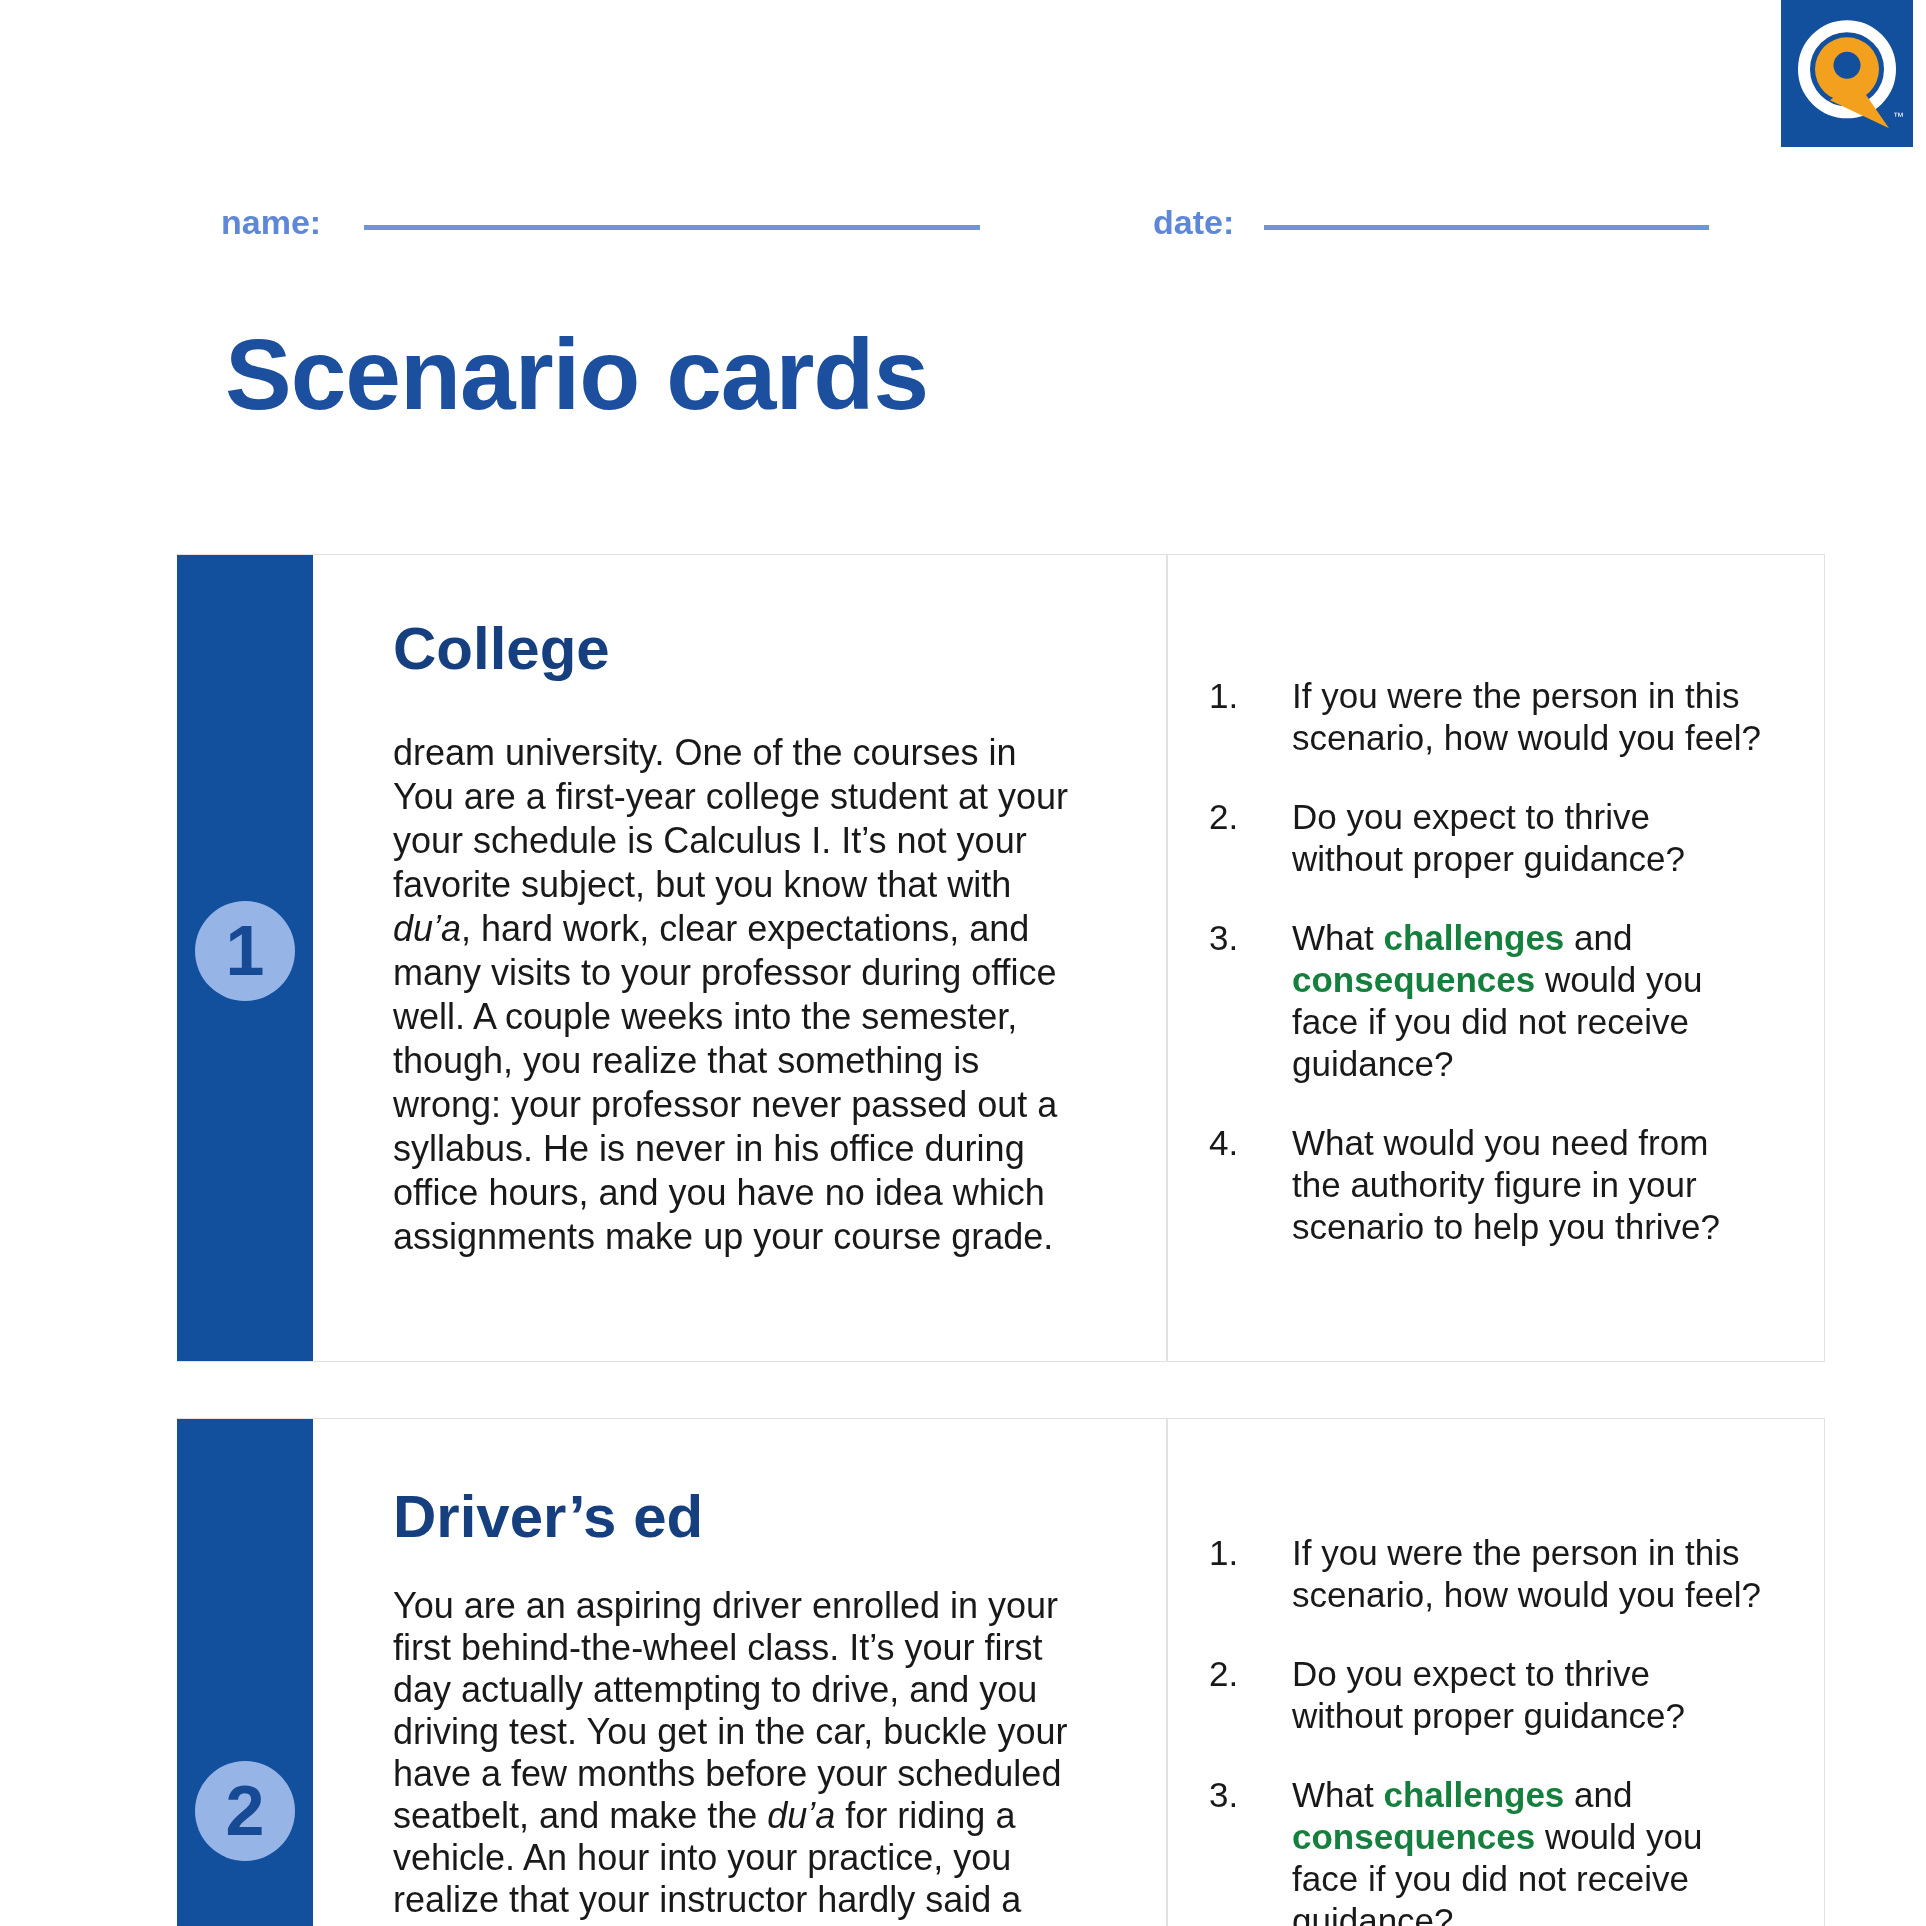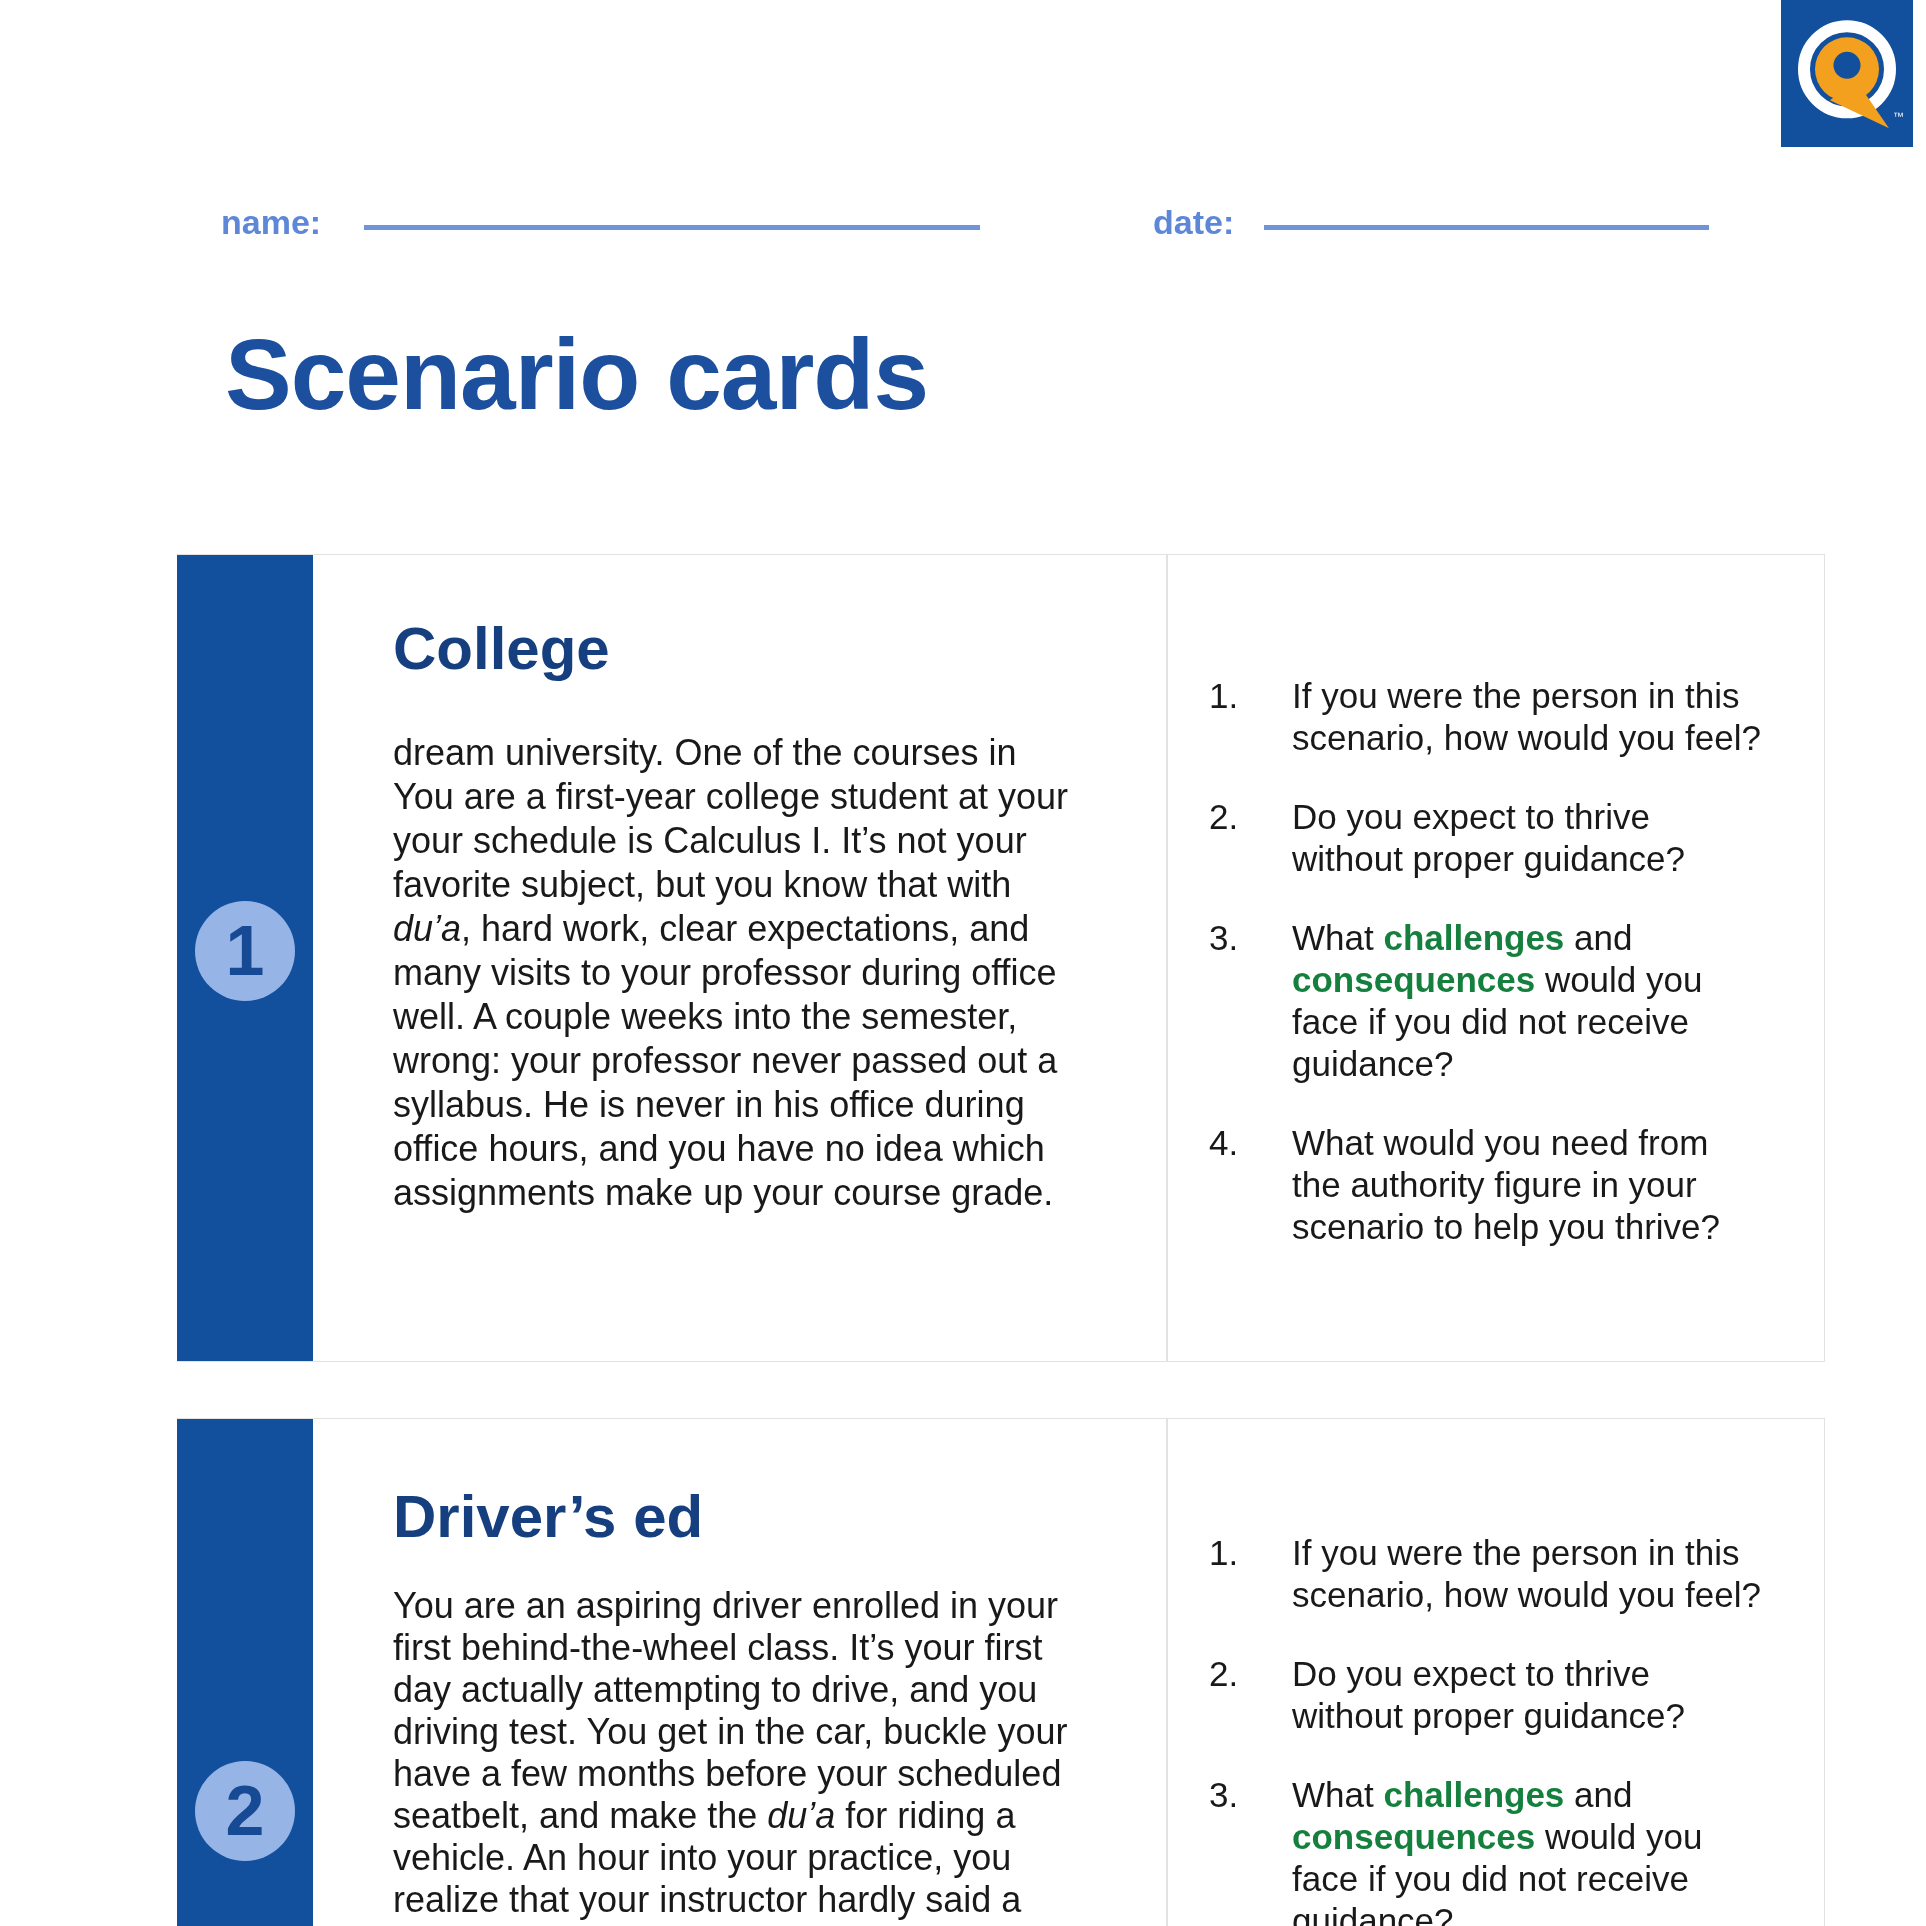--- a/index.html
+++ b/index.html
@@ -96,20 +96,21 @@
   <h2 class="card-title">College</h2>
 
   <div class="card-body">
     <div class="bline">dream university. One of the courses in</div>
     <div class="bline">You are a first-year college student at your</div>
     <div class="bline">your schedule is Calculus I. It’s not your</div>
     <div class="bline">favorite subject, but you know that with</div>
     <div class="bline"><span class="seg-i">du’a</span><span>, hard work, clear expectations, and</span></div>
     <div class="bline">many visits to your professor during office</div>
     <div class="bline">well. A couple weeks into the semester,</div>
+    <div class="bline">though, you realize that something is</div>
     <div class="bline">wrong: your professor never passed out a</div>
     <div class="bline">syllabus. He is never in his office during</div>
     <div class="bline">office hours, and you have no idea which</div>
     <div class="bline">assignments make up your course grade.</div>
   </div>
 
   <ol class="card-questions">
     <li class="q">
       <span class="q-num">1.</span>
       <span class="q-text">

